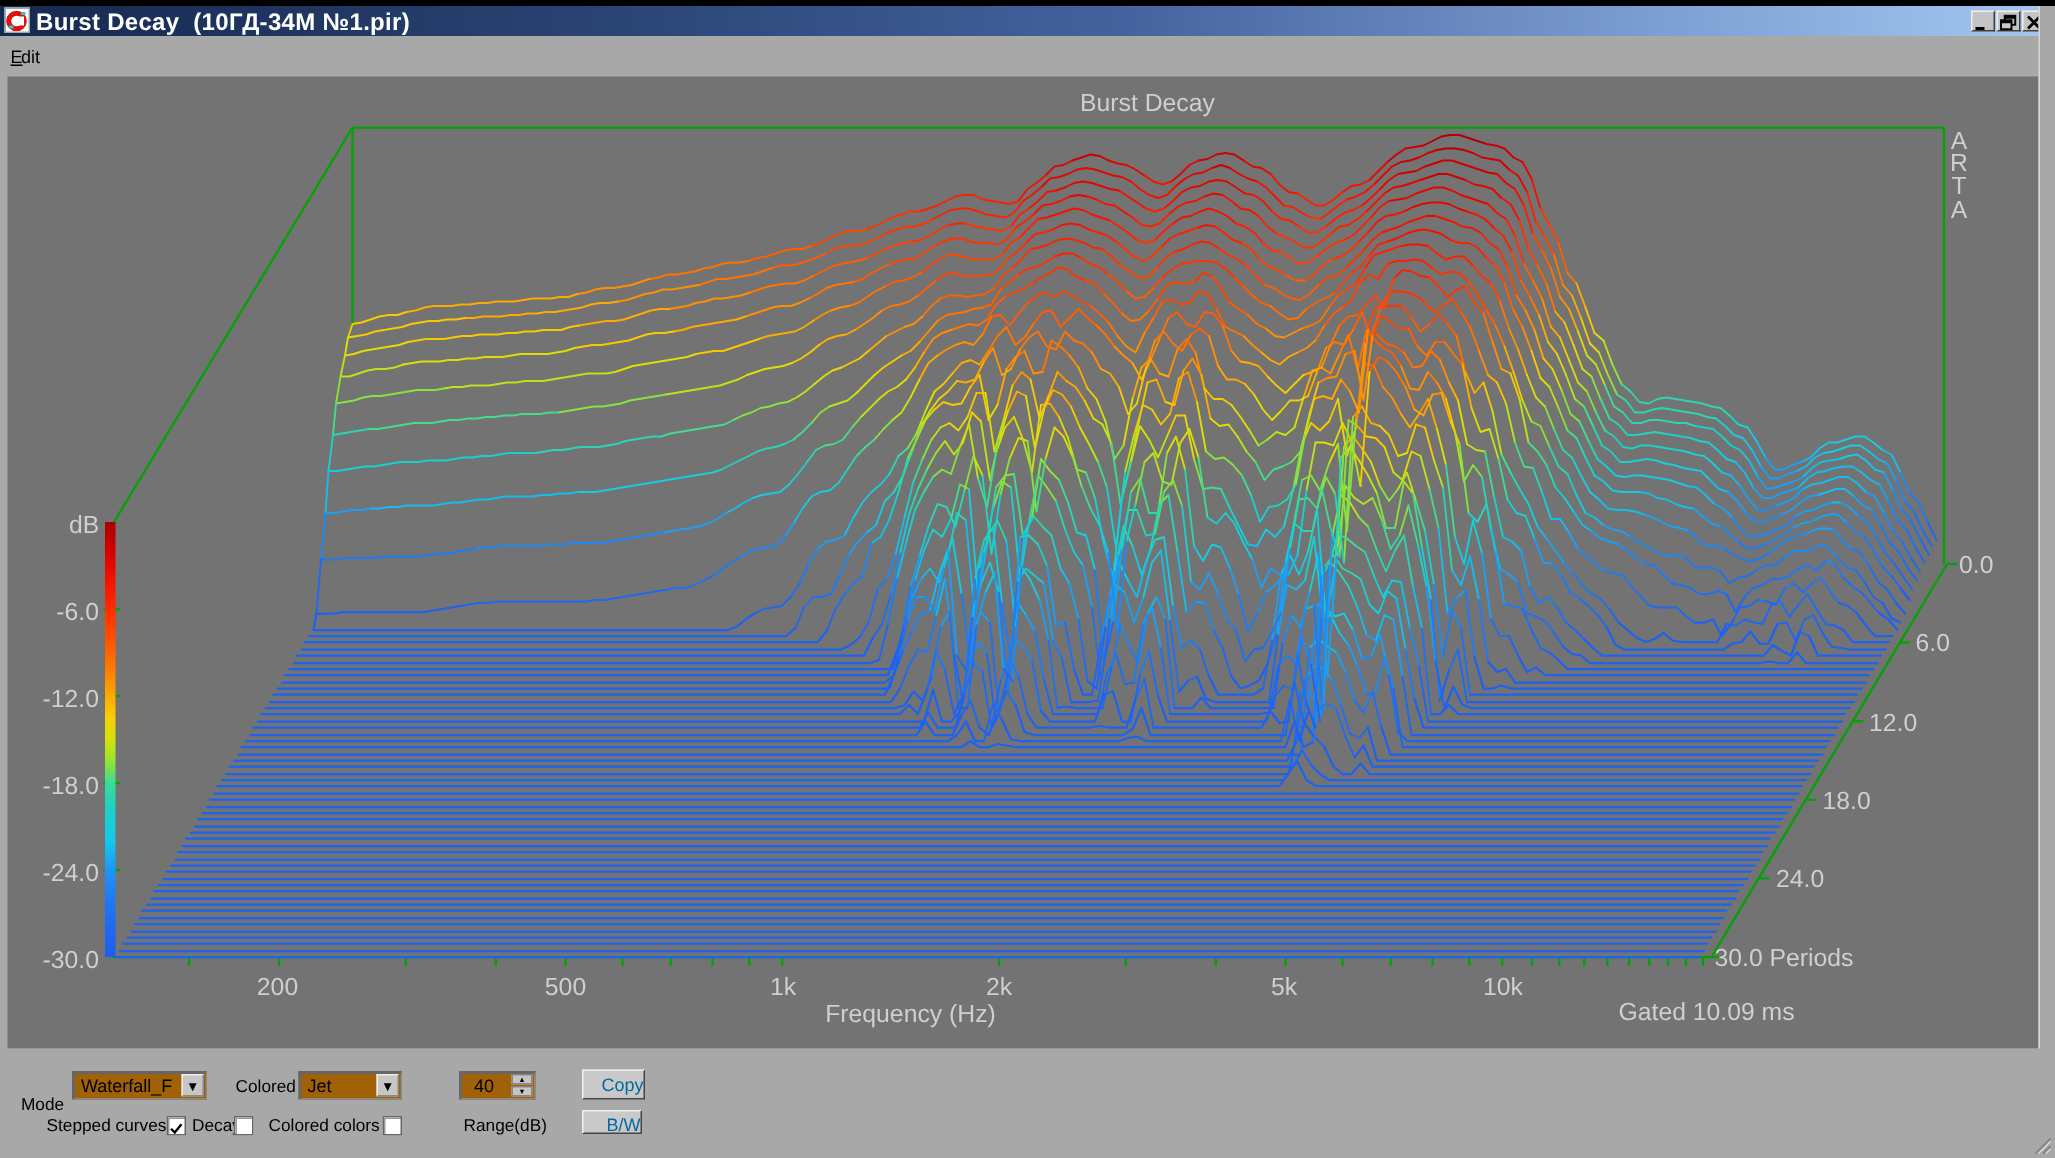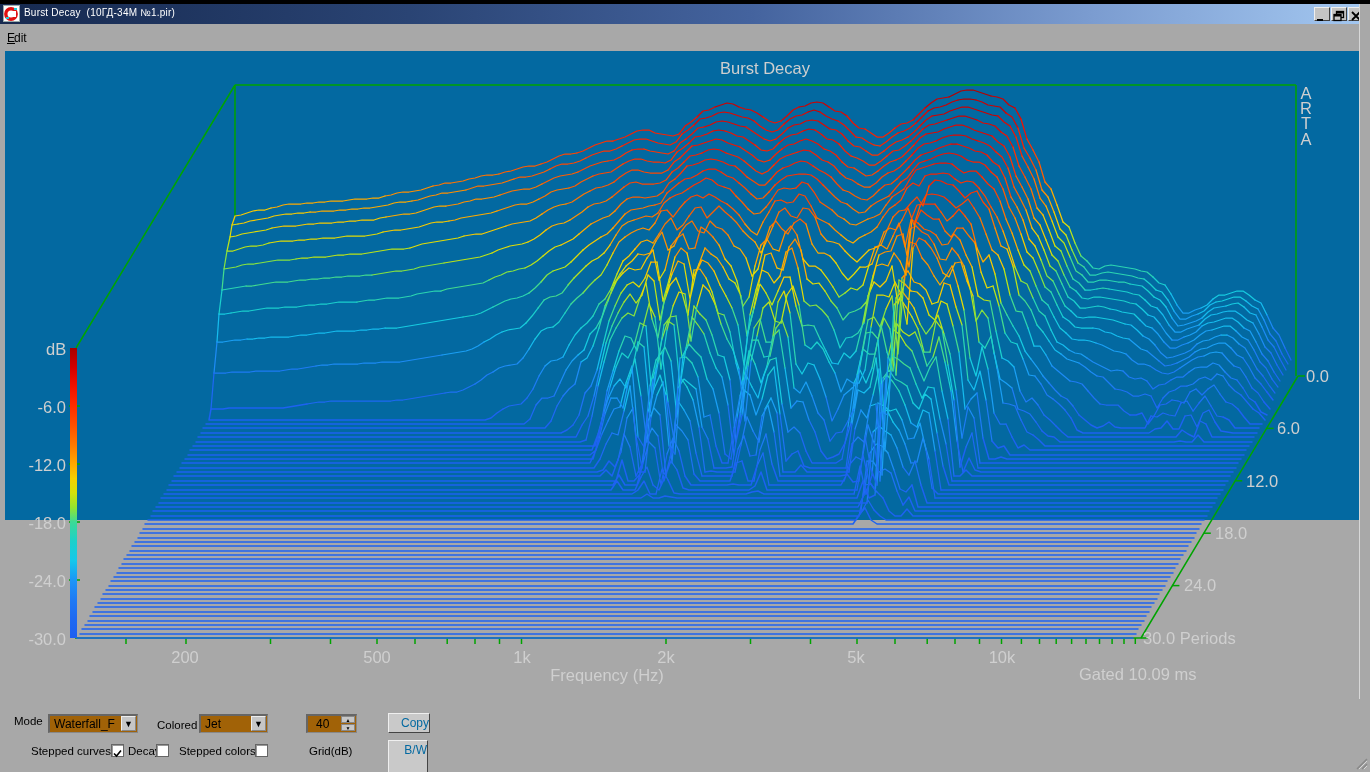--- a/index.html
+++ b/index.html
@@ -1,22 +1,22 @@
 <!DOCTYPE html>
 <html><head><meta charset="utf-8"><style>
 *{margin:0;padding:0;box-sizing:border-box}
 body{width:1370px;height:772px;overflow:hidden;font-family:"Liberation Sans",sans-serif;background:#a8a8a8;position:relative}
 #topblack{position:absolute;left:0;top:0;width:1370px;height:4px;background:#000}
 #titlebar{position:absolute;left:0;top:4px;width:1364px;height:20px;background:linear-gradient(to right,#16294f 0%,#2a4474 30%,#44639e 55%,#7b9cd0 80%,#a3c7f0 100%)}
 #ticon{position:absolute;left:3px;top:1px;width:17px;height:17px;background:#fff;border:1px solid #9aa;}
-#ttext{position:absolute;left:24px;top:3px;color:#fff;font-size:10px;font-weight:normal;letter-spacing:0.2px}
+#ttext{position:absolute;left:24px;top:3px;color:#fff;font-size:16px;font-weight:bold;letter-spacing:0.2px}
 .tbtn{position:absolute;top:7px;width:16px;height:14px;background:#c4c4c4;border-top:1px solid #efefef;border-left:1px solid #efefef;border-right:1px solid #404040;border-bottom:1px solid #404040;color:#000}
 #menubar{position:absolute;left:0;top:25px;width:1370px;height:26px;background:#a8a8a8}
 #menubar span{position:absolute;left:7px;top:6px;font-size:12px;color:#000}
-#chart{position:absolute;left:5px;top:51px;width:1354px;height:469px;background:#0369a1}
+#chart{position:absolute;left:5px;top:51px;width:1354px;height:648px;background:#737373}
 #chart svg{position:absolute;left:0;top:0}
 #rborder{position:absolute;right:0;top:4px;width:11px;height:768px;background:#a8a8a8;border-left:1px solid #d8d8d8}
 #bpanel{position:absolute;left:0;top:699px;width:1370px;height:73px;background:#a8a8a8}
 .lbl{position:absolute;font-size:11.5px;color:#000}
 .combo{position:absolute;height:19px;background:#a16207;border:1px solid #888;border-top:2px solid #666;border-left:2px solid #666;font-size:12px}
 .cbtn{position:absolute;right:1px;top:0px;width:15px;height:15px;background:#c6c6c6;border:1px solid #888;border-top-color:#eee;border-left-color:#eee;font-size:9px;text-align:center;color:#000;line-height:15px}
 .chk{position:absolute;width:13px;height:13px;background:#fff;border:1px solid #666;box-shadow:inset 1px 1px 0 #999}
 .btn{position:absolute;background:#c9c9c9;border:1px solid #444;border-top:1px solid #efefef;border-left:1px solid #efefef;font-size:12px;color:#0369a1;text-align:right}
 </style></head><body>
 <div id="topblack"></div>
@@ -162,21 +162,21 @@
 <text x="1246" y="487">12.0</text>
 <text x="1215" y="539">18.0</text>
 <text x="1184" y="591">24.0</text>
 <text x="1143" y="644">30.0 Periods</text>
 <text x="1079" y="680">Gated 10.09 ms</text>
 </g>
 </svg>
 </div>
 <div id="rborder"></div>
 <div id="bpanel">
- <div class="lbl" style="left:14px;top:16px">Mode</div>
+ <div class="lbl" style="left:14px;top:32px">Mode</div>
  <div class="combo" style="left:48px;top:15px;width:90px">
       <span style="position:absolute;left:4px;top:1px">Waterfall_F</span>
       <div class="cbtn">▼</div>
     </div>
  <div class="lbl" style="left:157px;top:20px">Colored</div>
  <div class="combo" style="left:199px;top:15px;width:69px">
       <span style="position:absolute;left:4px;top:1px">Jet</span>
       <div class="cbtn">▼</div>
     </div>
  <div class="combo" style="left:306px;top:15px;width:51px">
@@ -184,24 +184,24 @@
       <div style="position:absolute;right:1px;top:0;width:14px;height:7px;background:#c6c6c6;border:1px solid #888;font-size:5px;text-align:center;color:#000">▲</div>
       <div style="position:absolute;right:1px;top:8px;width:14px;height:7px;background:#c6c6c6;border:1px solid #888;font-size:5px;text-align:center;color:#000">▼</div>
     </div>
  <div class="btn" style="left:388px;top:14px;width:42px;height:20px;line-height:19px">Copy</div>
  <div class="lbl" style="left:31px;top:46px">Stepped curves</div>
  <div class="chk" style="left:111px;top:45px"><svg width="11" height="11">
         <path d="M2 5.5 L4.5 8 L9 2.5" stroke="#000" stroke-width="1.6" fill="none"></path>
       </svg></div>
  <div class="lbl" style="left:128px;top:46px">Decay</div>
  <div class="chk" style="left:156px;top:45px"></div>
- <div class="lbl" style="left:179px;top:46px">Stepped colors</div>
+ <div class="lbl" style="left:179px;top:46px">Colored colors</div>
  <div class="chk" style="left:255px;top:45px"></div>
- <div class="lbl" style="left:309px;top:46px">Grid(dB)</div>
- <div class="btn" style="left:388px;top:41px;width:40px;height:33px;line-height:19px">B/W</div>
+ <div class="lbl" style="left:309px;top:46px">Range(dB)</div>
+ <div class="btn" style="left:388px;top:41px;width:40px;height:16px;line-height:19px">B/W</div>
 </div>
 <svg style="position:absolute;right:2px;bottom:2px" width="14" height="14">
     <g stroke="#888" stroke-width="1.5">
       <path d="M13 3 L3 13 M13 8 L8 13"></path>
     </g>
     <g stroke="#d8d8d8" stroke-width="1">
       <path d="M13 5 L5 13 M13 10 L10 13"></path>
     </g>
   </svg>
 </body></html>

